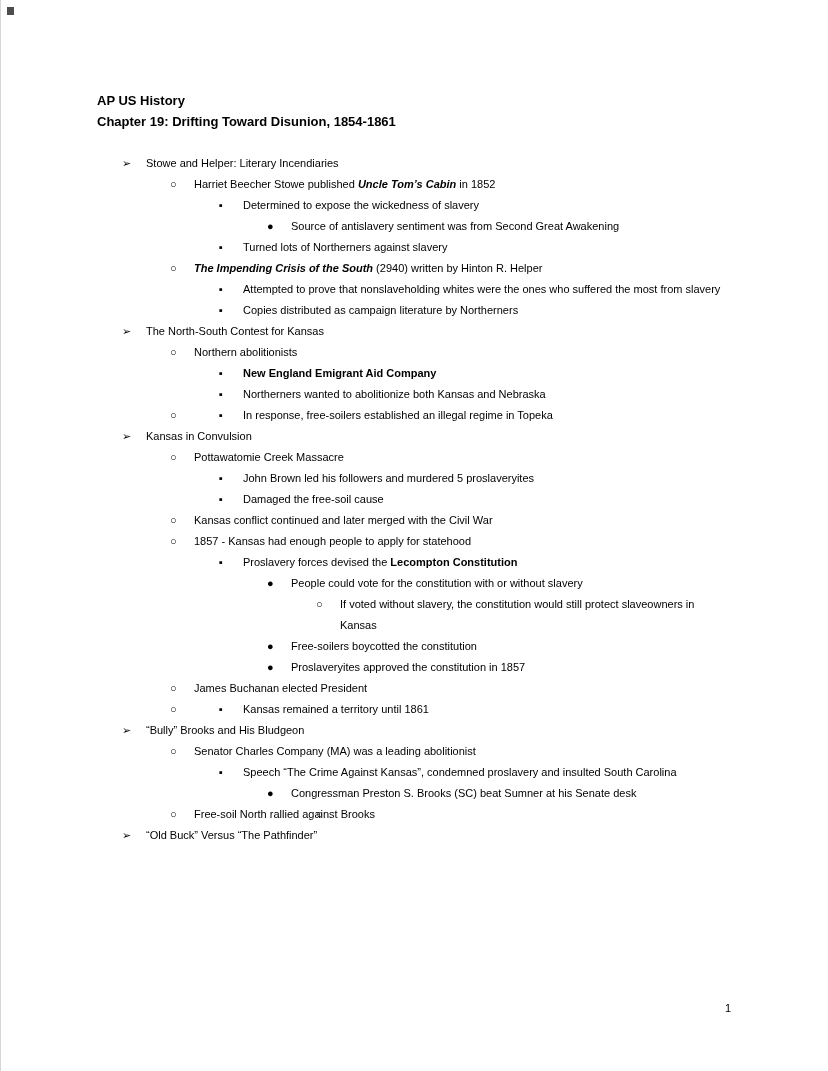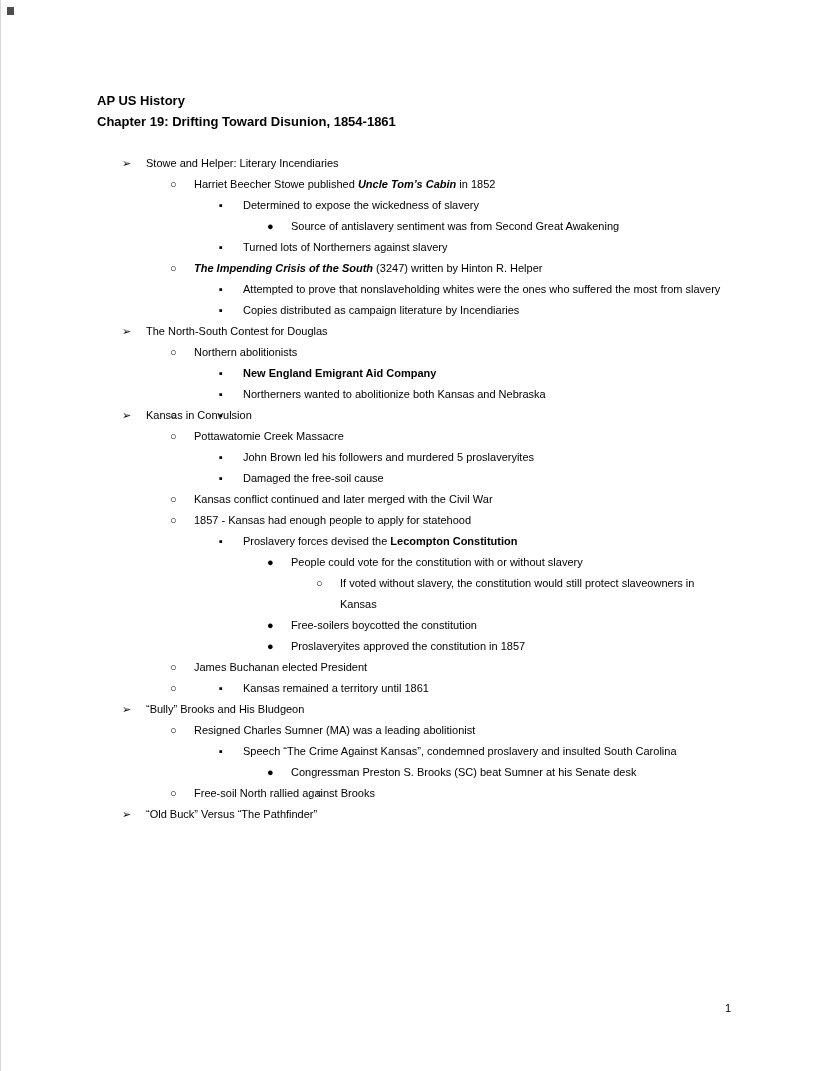--- a/index.html
+++ b/index.html
@@ -88,45 +88,45 @@
   <div>AP US History</div>
   <div>Chapter 19: Drifting Toward Disunion, 1854-1861</div>
 </div>
 
 <div class="outline">
     <div class="item level-1"><span class="bullet">➢</span><span class="text"><span>Stowe and Helper: Literary Incendiaries</span></span></div>
     <div class="item level-2"><span class="bullet">○</span><span class="text"><span>Harriet Beecher Stowe published </span><span class="bold italic">Uncle Tom’s Cabin</span><span> in 1852</span></span></div>
     <div class="item level-3"><span class="bullet">▪</span><span class="text"><span>Determined to expose the wickedness of slavery</span></span></div>
     <div class="item level-4"><span class="bullet">●</span><span class="text"><span>Source of antislavery sentiment was from Second Great Awakening</span></span></div>
     <div class="item level-3"><span class="bullet">▪</span><span class="text"><span>Turned lots of Northerners against slavery</span></span></div>
-    <div class="item level-2"><span class="bullet">○</span><span class="text"><span class="bold italic">The Impending Crisis of the South</span><span> (3247) written by Hinton R. Helper</span></span></div>
+    <div class="item level-2"><span class="bullet">○</span><span class="text"><span class="bold italic">The Impending Crisis of the South</span><span> (2940) written by Hinton R. Helper</span></span></div>
     <div class="item level-3"><span class="bullet">▪</span><span class="text"><span>Attempted to prove that nonslaveholding whites were the ones who suffered the most from slavery</span></span></div>
-    <div class="item level-3"><span class="bullet">▪</span><span class="text"><span>Copies distributed as campaign literature by Incendiaries</span></span></div>
-    <div class="item level-1"><span class="bullet">➢</span><span class="text"><span>The North-South Contest for Douglas</span></span></div>
+    <div class="item level-3"><span class="bullet">▪</span><span class="text"><span>Copies distributed as campaign literature by Northerners</span></span></div>
+    <div class="item level-1"><span class="bullet">➢</span><span class="text"><span>The North-South Contest for Kansas</span></span></div>
     <div class="item level-2"><span class="bullet">○</span><span class="text"><span>Northern abolitionists</span></span></div>
     <div class="item level-3"><span class="bullet">▪</span><span class="text"><span class="bold">New England Emigrant Aid Company</span></span></div>
     <div class="item level-3"><span class="bullet">▪</span><span class="text"><span>Northerners wanted to abolitionize both Kansas and Nebraska</span></span></div>
     <div class="item level-2"><span class="bullet">○</span></div>
-    <div class="item level-3"><span class="bullet">▪</span></div>
+    <div class="item level-3"><span class="bullet">▪</span><span class="text"><span>In response, free-soilers established an illegal regime in Topeka</span></span></div>
     <div class="item level-1"><span class="bullet">➢</span><span class="text"><span>Kansas in Convulsion</span></span></div>
     <div class="item level-2"><span class="bullet">○</span><span class="text"><span>Pottawatomie Creek Massacre</span></span></div>
     <div class="item level-3"><span class="bullet">▪</span><span class="text"><span>John Brown led his followers and murdered 5 proslaveryites</span></span></div>
     <div class="item level-3"><span class="bullet">▪</span><span class="text"><span>Damaged the free-soil cause</span></span></div>
     <div class="item level-2"><span class="bullet">○</span><span class="text"><span>Kansas conflict continued and later merged with the Civil War</span></span></div>
     <div class="item level-2"><span class="bullet">○</span><span class="text"><span>1857 - Kansas had enough people to apply for statehood</span></span></div>
     <div class="item level-3"><span class="bullet">▪</span><span class="text"><span>Proslavery forces devised the </span><span class="bold">Lecompton Constitution</span></span></div>
     <div class="item level-4"><span class="bullet">●</span><span class="text"><span>People could vote for the constitution with or without slavery</span></span></div>
     <div class="item level-5"><span class="bullet">○</span><span class="text"><span>If voted without slavery, the constitution would still protect slaveowners in Kansas</span></span></div>
     <div class="item level-4"><span class="bullet">●</span><span class="text"><span>Free-soilers boycotted the constitution</span></span></div>
     <div class="item level-4"><span class="bullet">●</span><span class="text"><span>Proslaveryites approved the constitution in 1857</span></span></div>
     <div class="item level-2"><span class="bullet">○</span><span class="text"><span>James Buchanan elected President</span></span></div>
     <div class="item level-2"><span class="bullet">○</span></div>
     <div class="item level-3"><span class="bullet">▪</span><span class="text"><span>Kansas remained a territory until 1861</span></span></div>
     <div class="item level-1"><span class="bullet">➢</span><span class="text"><span>“Bully” Brooks and His Bludgeon</span></span></div>
-    <div class="item level-2"><span class="bullet">○</span><span class="text"><span>Resigned Charles Sumner (MA) was a leading abolitionist</span></span></div>
+    <div class="item level-2"><span class="bullet">○</span><span class="text"><span>Senator Charles Company (MA) was a leading abolitionist</span></span></div>
     <div class="item level-3"><span class="bullet">▪</span><span class="text"><span>Speech “The Crime Against Kansas”, condemned proslavery and insulted South Carolina</span></span></div>
     <div class="item level-4"><span class="bullet">●</span><span class="text"><span>Congressman Preston S. Brooks (SC) beat Sumner at his Senate desk</span></span></div>
     <div class="item level-5"><span class="bullet">○</span></div>
     <div class="item level-2"><span class="bullet">○</span><span class="text"><span>Free-soil North rallied against Brooks</span></span></div>
     <div class="item level-1"><span class="bullet">➢</span><span class="text"><span>“Old Buck” Versus “The Pathfinder”</span></span></div>
   </div>
 
 <div class="page-number">1</div>
 
 </body></html>

